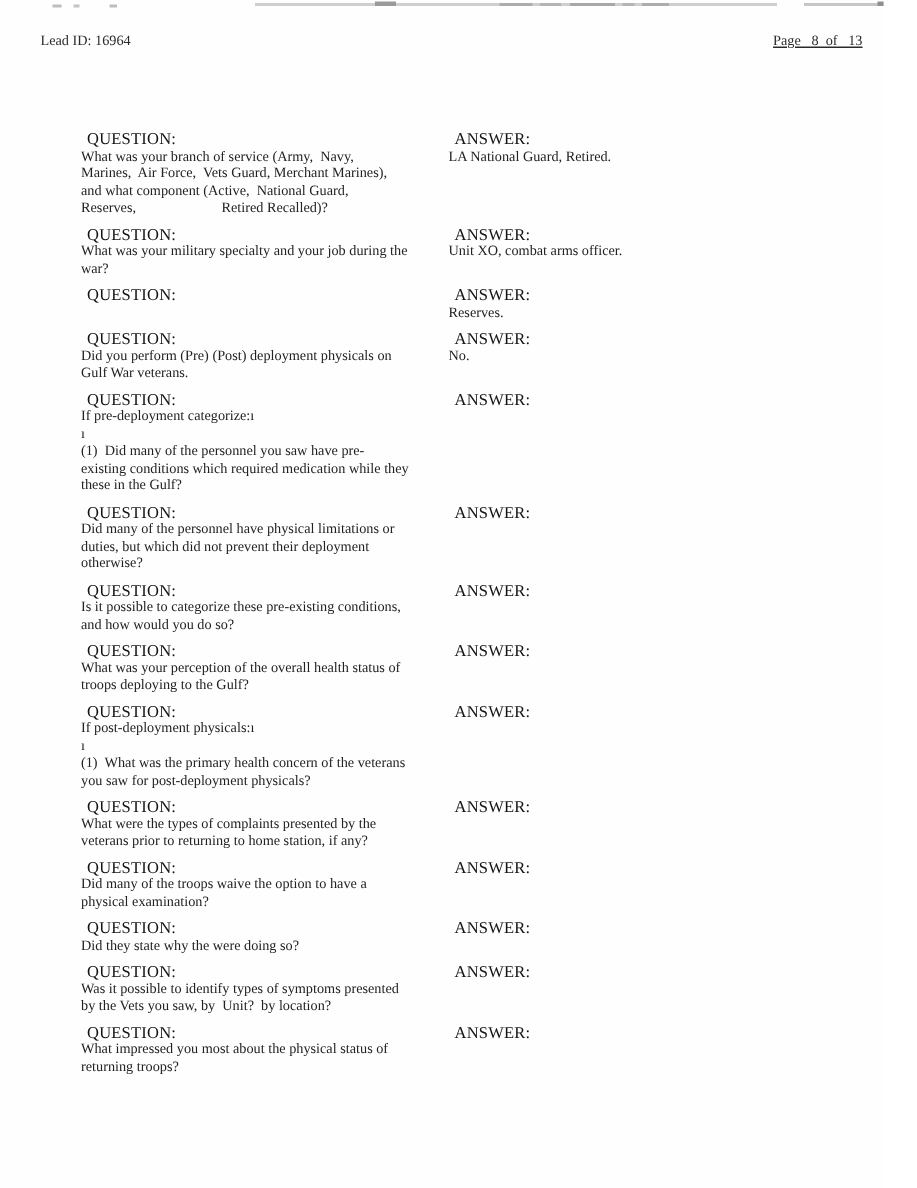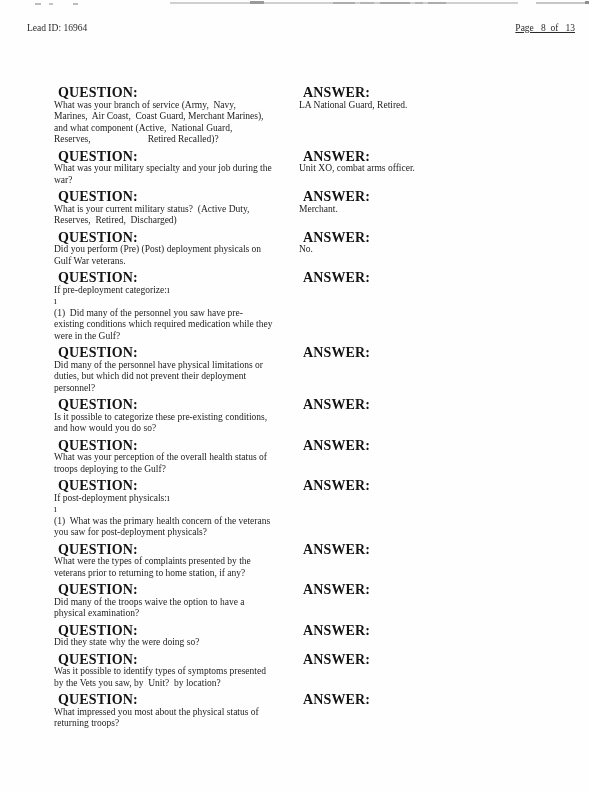--- a/index.html
+++ b/index.html
@@ -35,21 +35,21 @@
   }
   .header-page {
     position: absolute; right: 14px; top: 23px;
     font-size: 9.5px; line-height: 11px; white-space: pre; color: #2a2a2a; text-decoration: underline;
   }
 
   .content { position: absolute; left: 54px; top: 87px; width: 548px; }
   .qa-row { display: grid; grid-template-columns: 245px 1fr; margin-bottom: 5px; }
   .qa-col {}
   .qa-label {
-    font-weight: bold; font-size: 14px; line-height: 12.5px;
+    font-weight: normal; font-size: 11px; line-height: 12.5px;
     padding-left: 4px; letter-spacing: 0.15px; color: #141414;
   }
   .qline, .answer-text {
     font-size: 9.5px; line-height: 11.5px; white-space: pre; color: #222222;
   }
 </style>
 </head>
 <body>
 
 <div class="page">
@@ -71,21 +71,21 @@
 
   <div class="header-lead">Lead ID: 16964</div>
   <div class="header-page">Page   8  of   13</div>
 
   <div class="content">
     <div class="qa-row">
       <div class="qa-col">
         <div class="qa-label">QUESTION:</div>
         <div>
             <div class="qline">What was your branch of service (Army,  Navy,</div>
-            <div class="qline">Marines,  Air Coast,  Coast Guard, Merchant Marines),</div>
+            <div class="qline">Marines,  Air Force,  Vets Guard, Merchant Marines),</div>
             <div class="qline">and what component (Active,  National Guard,</div>
             <div class="qline">Reserves,                        Retired Recalled)?</div>
           </div>
       </div>
       <div class="qa-col">
         <div class="qa-label">ANSWER:</div>
         <div class="answer-text">LA National Guard, Retired.</div>
       </div>
     </div>
 
@@ -99,28 +99,24 @@
       </div>
       <div class="qa-col">
         <div class="qa-label">ANSWER:</div>
         <div class="answer-text">Unit XO, combat arms officer.</div>
       </div>
     </div>
 
     <div class="qa-row">
       <div class="qa-col">
         <div class="qa-label">QUESTION:</div>
-        <div>
-            <div class="qline">What is your current military status?  (Active Duty,</div>
-            <div class="qline">Reserves,  Retired,  Discharged)</div>
-          </div>
-      </div>
-      <div class="qa-col">
-        <div class="qa-label">ANSWER:</div>
-        <div class="answer-text">Merchant.</div>
+      </div>
+      <div class="qa-col">
+        <div class="qa-label">ANSWER:</div>
+        <div class="answer-text">Reserves.</div>
       </div>
     </div>
 
     <div class="qa-row">
       <div class="qa-col">
         <div class="qa-label">QUESTION:</div>
         <div>
             <div class="qline">Did you perform (Pre) (Post) deployment physicals on</div>
             <div class="qline">Gulf War veterans.</div>
           </div>
@@ -132,36 +128,36 @@
     </div>
 
     <div class="qa-row">
       <div class="qa-col">
         <div class="qa-label">QUESTION:</div>
         <div>
             <div class="qline">If pre-deployment categorize:ı</div>
             <div class="qline">ı</div>
             <div class="qline">(1)  Did many of the personnel you saw have pre-</div>
             <div class="qline">existing conditions which required medication while they</div>
-            <div class="qline">were in the Gulf?</div>
+            <div class="qline">these in the Gulf?</div>
           </div>
       </div>
       <div class="qa-col">
         <div class="qa-label">ANSWER:</div>
         <div class="answer-text"></div>
       </div>
     </div>
 
     <div class="qa-row">
       <div class="qa-col">
         <div class="qa-label">QUESTION:</div>
         <div>
             <div class="qline">Did many of the personnel have physical limitations or</div>
             <div class="qline">duties, but which did not prevent their deployment</div>
-            <div class="qline">personnel?</div>
+            <div class="qline">otherwise?</div>
           </div>
       </div>
       <div class="qa-col">
         <div class="qa-label">ANSWER:</div>
         <div class="answer-text"></div>
       </div>
     </div>
 
     <div class="qa-row">
       <div class="qa-col">

